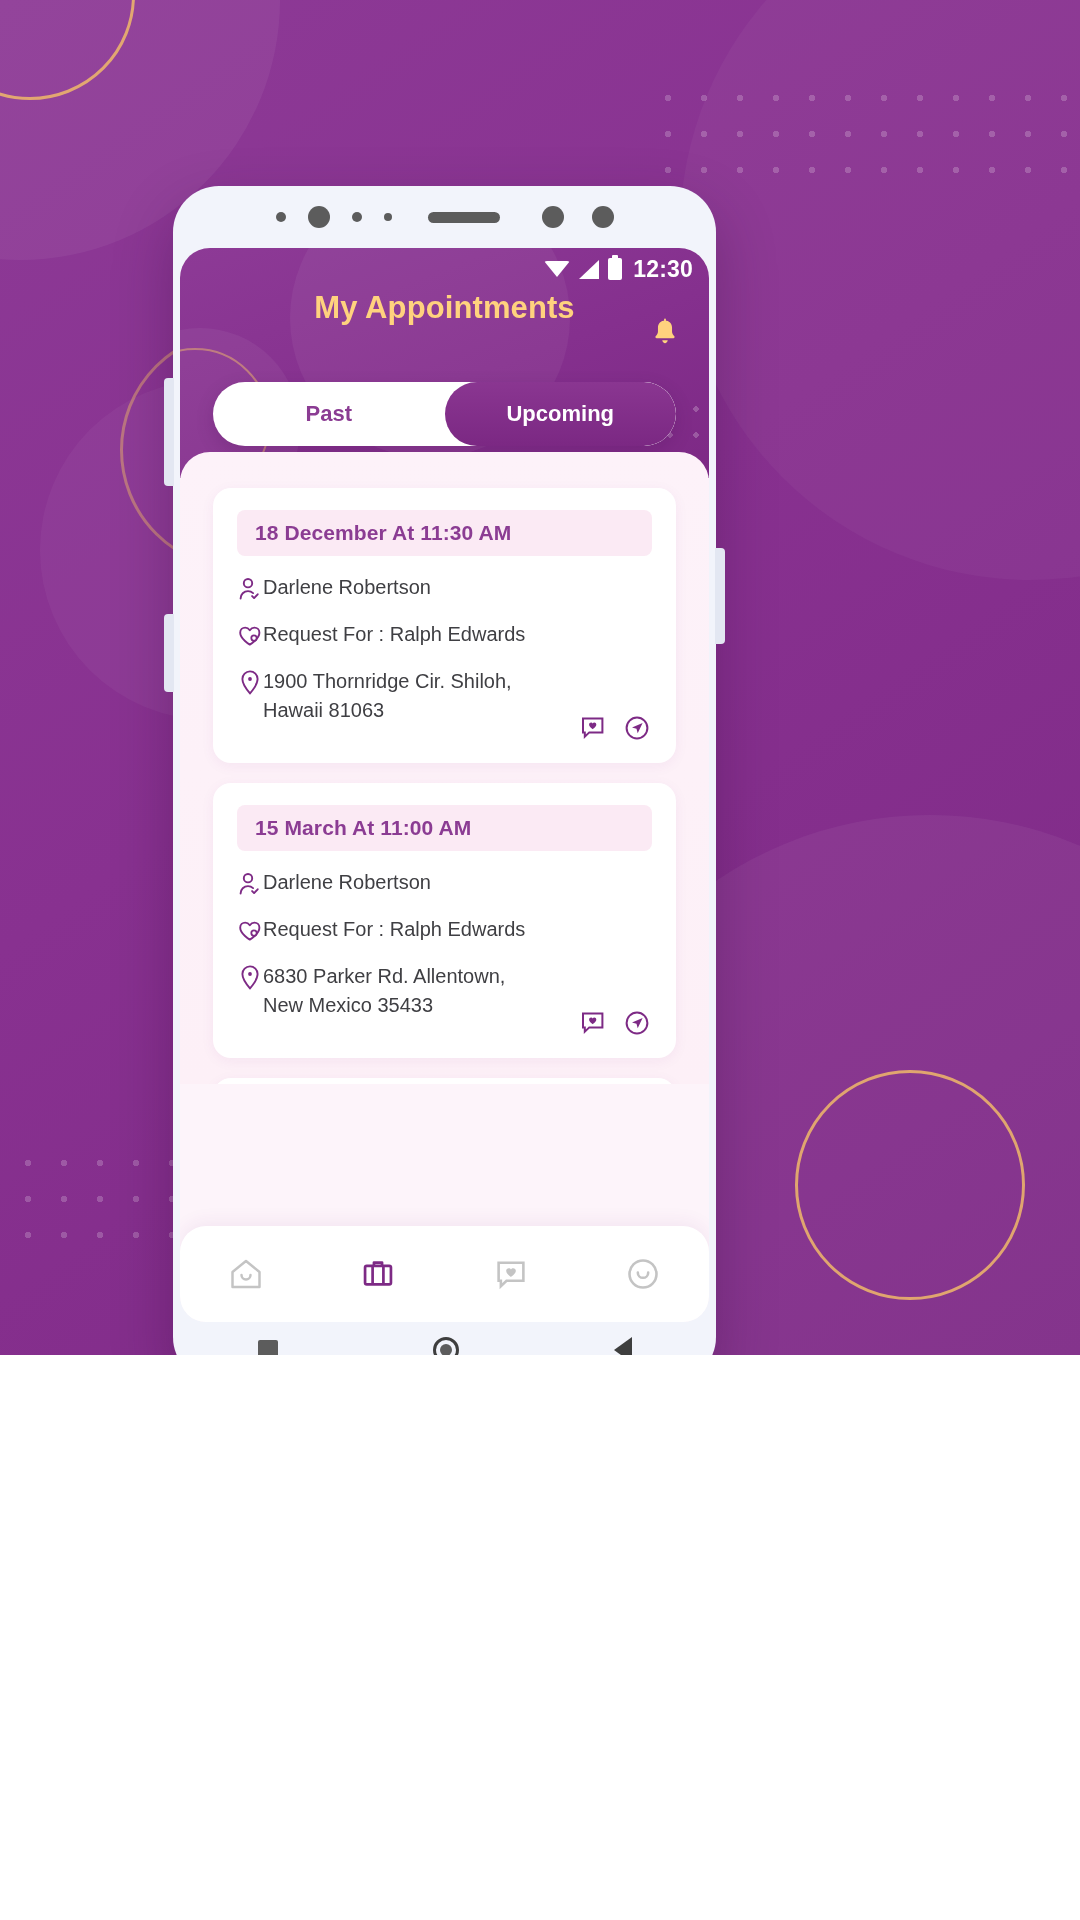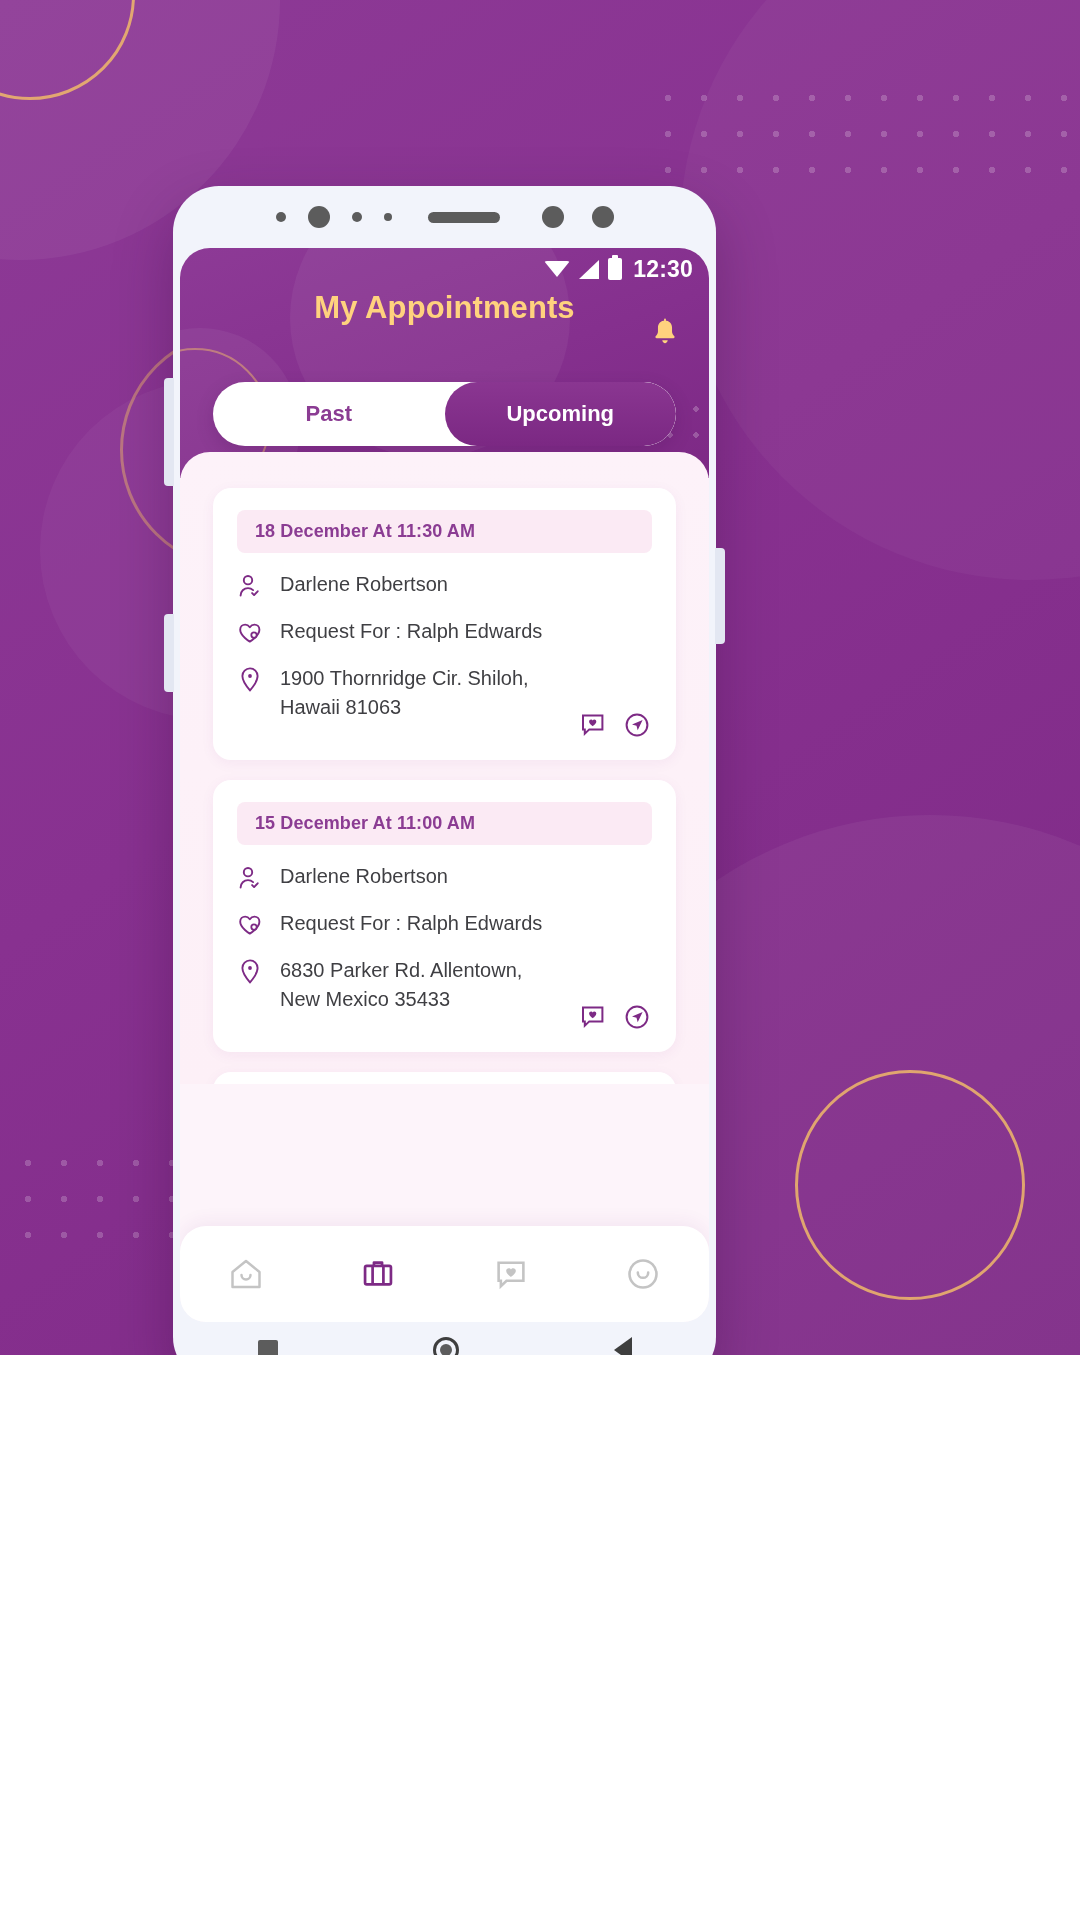--- a/index.html
+++ b/index.html
@@ -264,31 +264,30 @@
     background: #ffffff;
     border-radius: 18px;
     padding: 22px 24px 20px 24px;
     margin-bottom: 20px;
     box-shadow: 0 3px 14px rgba(120,40,130,0.06);
   }
   .date-badge {
     display: inline-block;
     background: #fbeaf4;
     color: #8b3c93;
-    font-size: 18px;
+    font-size: 21px;
     font-weight: 700;
     letter-spacing: 0.1px;
     padding: 11px 18px;
     border-radius: 8px;
     width: 100%;
   }
   .card-row {
     display: flex;
     align-items: flex-start;
-    gap: 17px;
     margin-top: 17px;
   }
   .card-row .ico {
     flex: 0 0 26px;
     width: 26px;
     height: 30px;
     display: flex;
     align-items: center;
     justify-content: center;
     padding-top: 1px;
@@ -480,21 +479,21 @@
             <span class="act-btn">
               <svg width="26" height="26" viewBox="0 0 26 26">
                 <circle cx="13" cy="13" r="10.4" fill="none" stroke="#7d2a85" stroke-width="2"></circle>
                 <path d="M18.6 8.1L8 12.4l4.5 1.3 1.2 4.5z" fill="#7d2a85"></path>
               </svg>
             </span>
           </div>
         </div>
 
         <div class="card">
-          <div class="date-badge">15 December At 11:00 AM</div>
+          <div class="date-badge">15 March At 11:00 AM</div>
 
           <div class="card-row">
             <span class="ico">
               <svg width="22" height="24" viewBox="0 0 22 24">
                 <circle cx="9" cy="6.2" r="4.2" fill="none" stroke="#7d2a85" stroke-width="1.9"></circle>
                 <path d="M1.6 21.5c0-4.1 3.3-7.4 7.4-7.4 2 0 3.8.8 5.1 2" fill="none" stroke="#7d2a85" stroke-width="1.9" stroke-linecap="round"></path>
                 <path d="M13.1 19.1l2 2 3.6-3.8" fill="none" stroke="#7d2a85" stroke-width="1.9" stroke-linecap="round" stroke-linejoin="round"></path>
               </svg>
             </span>
             <span class="txt">Darlene Robertson</span>

